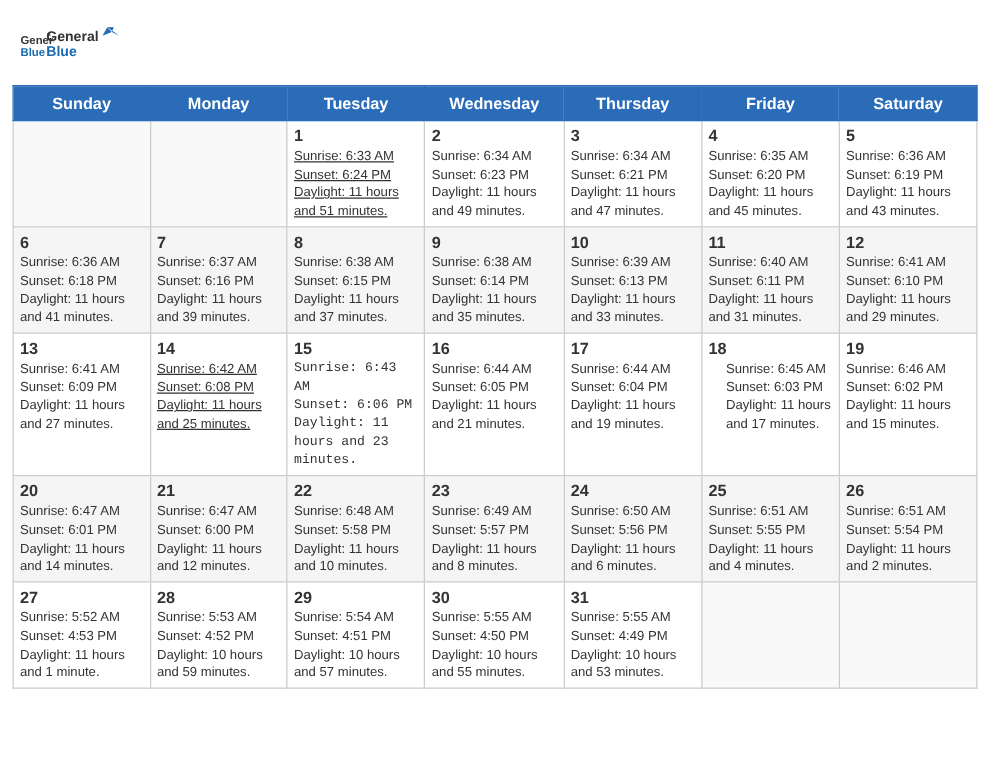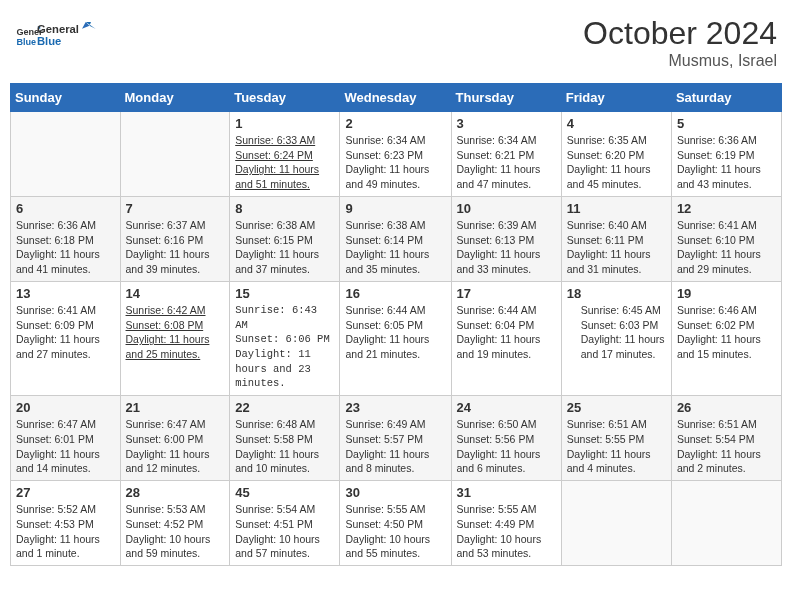--- a/index.html
+++ b/index.html
@@ -40,21 +40,21 @@
     }
     table {
       width: 100%;
       border-collapse: collapse;
       font-size: 11px;
     }
     thead th {
       background-color: #2b6cb8;
       color: #fff;
       padding: 6px 4px;
-      text-align: left;
+      text-align: center;
       font-size: 13px;
       font-weight: bold;
       border: 1px solid #2b6cb8;
     }
     tbody tr {
       vertical-align: top;
     }
     tbody td {
       border: 1px solid #ccc;
       padding: 4px 5px;
@@ -96,24 +96,20 @@
     </svg>
     <div style="display:flex;flex-direction:column;margin-left:-10px;">
       <svg width="60" height="40" viewBox="0 0 80 45">
         <text x="0" y="20" font-size="15" font-weight="bold" fill="#333" font-family="Arial">General</text>
         <text x="0" y="36" font-size="15" font-weight="bold" fill="#1a6ab1" font-family="Arial">Blue</text>
         <polygon points="65,5 78,14 70,10 72,5" fill="#1a6ab1"></polygon>
         <polygon points="65,5 60,14 70,10" fill="#2b6cb8"></polygon>
       </svg>
     </div>
   </div>
-  <div class="title-block">
-    <div class="month-title">October 2024</div>
-    <div class="location-title">Musmus, Israel</div>
-  </div>
 </div>
 
 <table>
   <thead>
     <tr id="col-headers">
         <th>Sunday</th>
         <th>Monday</th>
         <th>Tuesday</th>
         <th>Wednesday</th>
         <th>Thursday</th>
@@ -295,21 +291,21 @@
 Sunset: 4:53 PM
 Daylight: 11 hours and 1 minute.</div>
         </td>
         <td>
           <span class="day-num">28</span>
           <div class="cell-text" style="white-space: pre-line;">Sunrise: 5:53 AM
 Sunset: 4:52 PM
 Daylight: 10 hours and 59 minutes.</div>
         </td>
         <td>
-          <span class="day-num">45</span>
+          <span class="day-num">29</span>
           <div class="cell-text" style="white-space: pre-line;">Sunrise: 5:54 AM
 Sunset: 4:51 PM
 Daylight: 10 hours and 57 minutes.</div>
         </td>
         <td>
           <span class="day-num">30</span>
           <div class="cell-text" style="white-space: pre-line;">Sunrise: 5:55 AM
 Sunset: 4:50 PM
 Daylight: 10 hours and 55 minutes.</div>
         </td>

